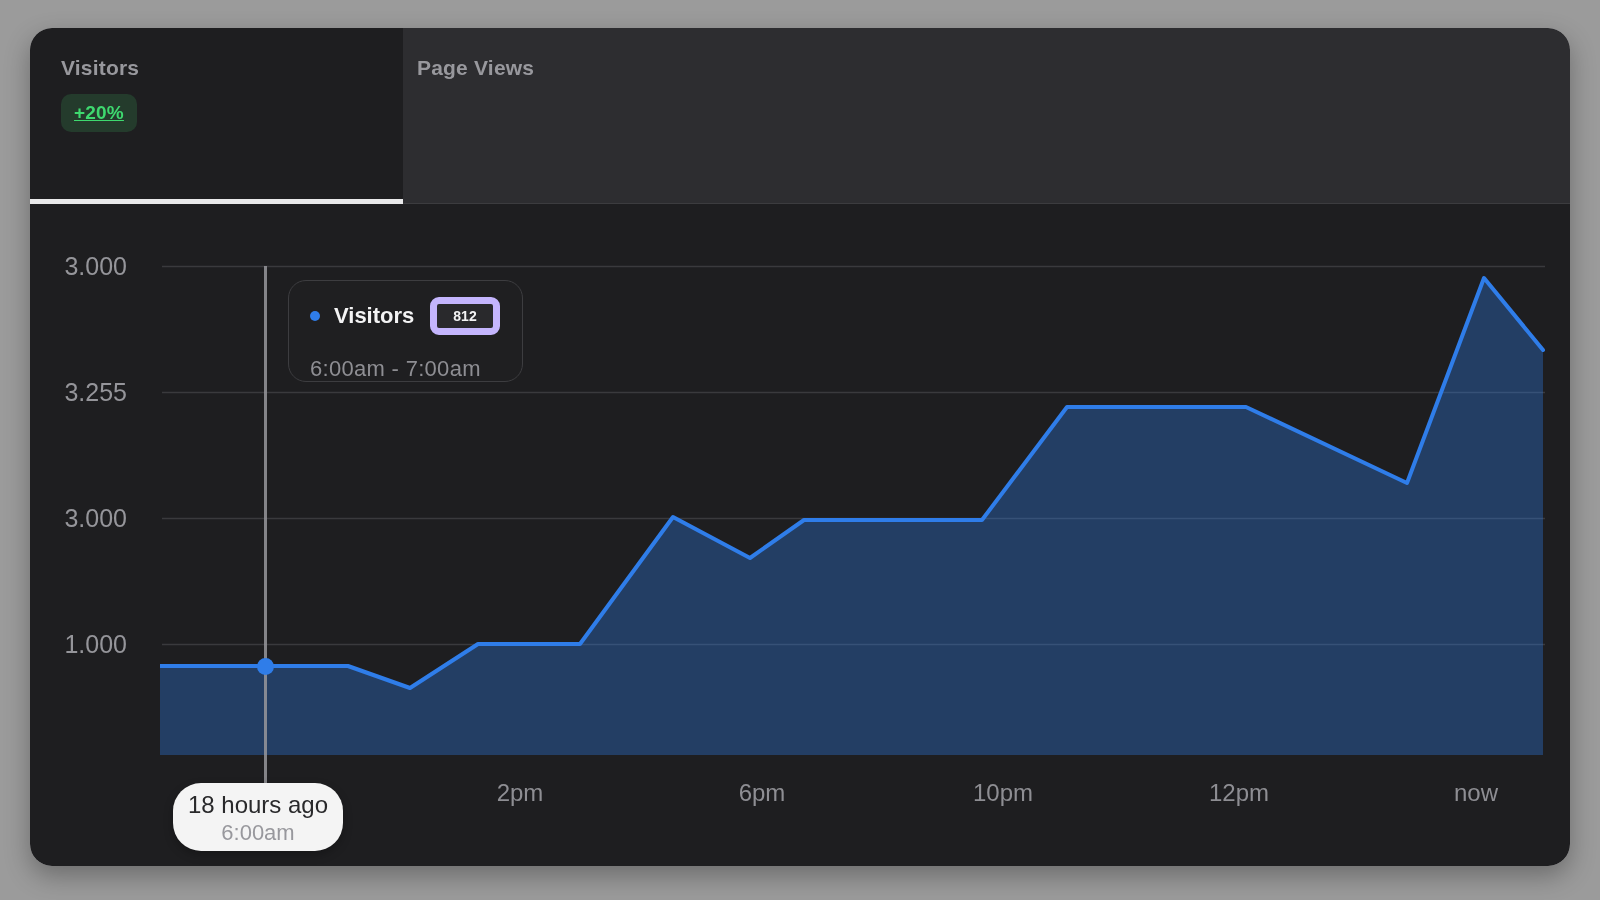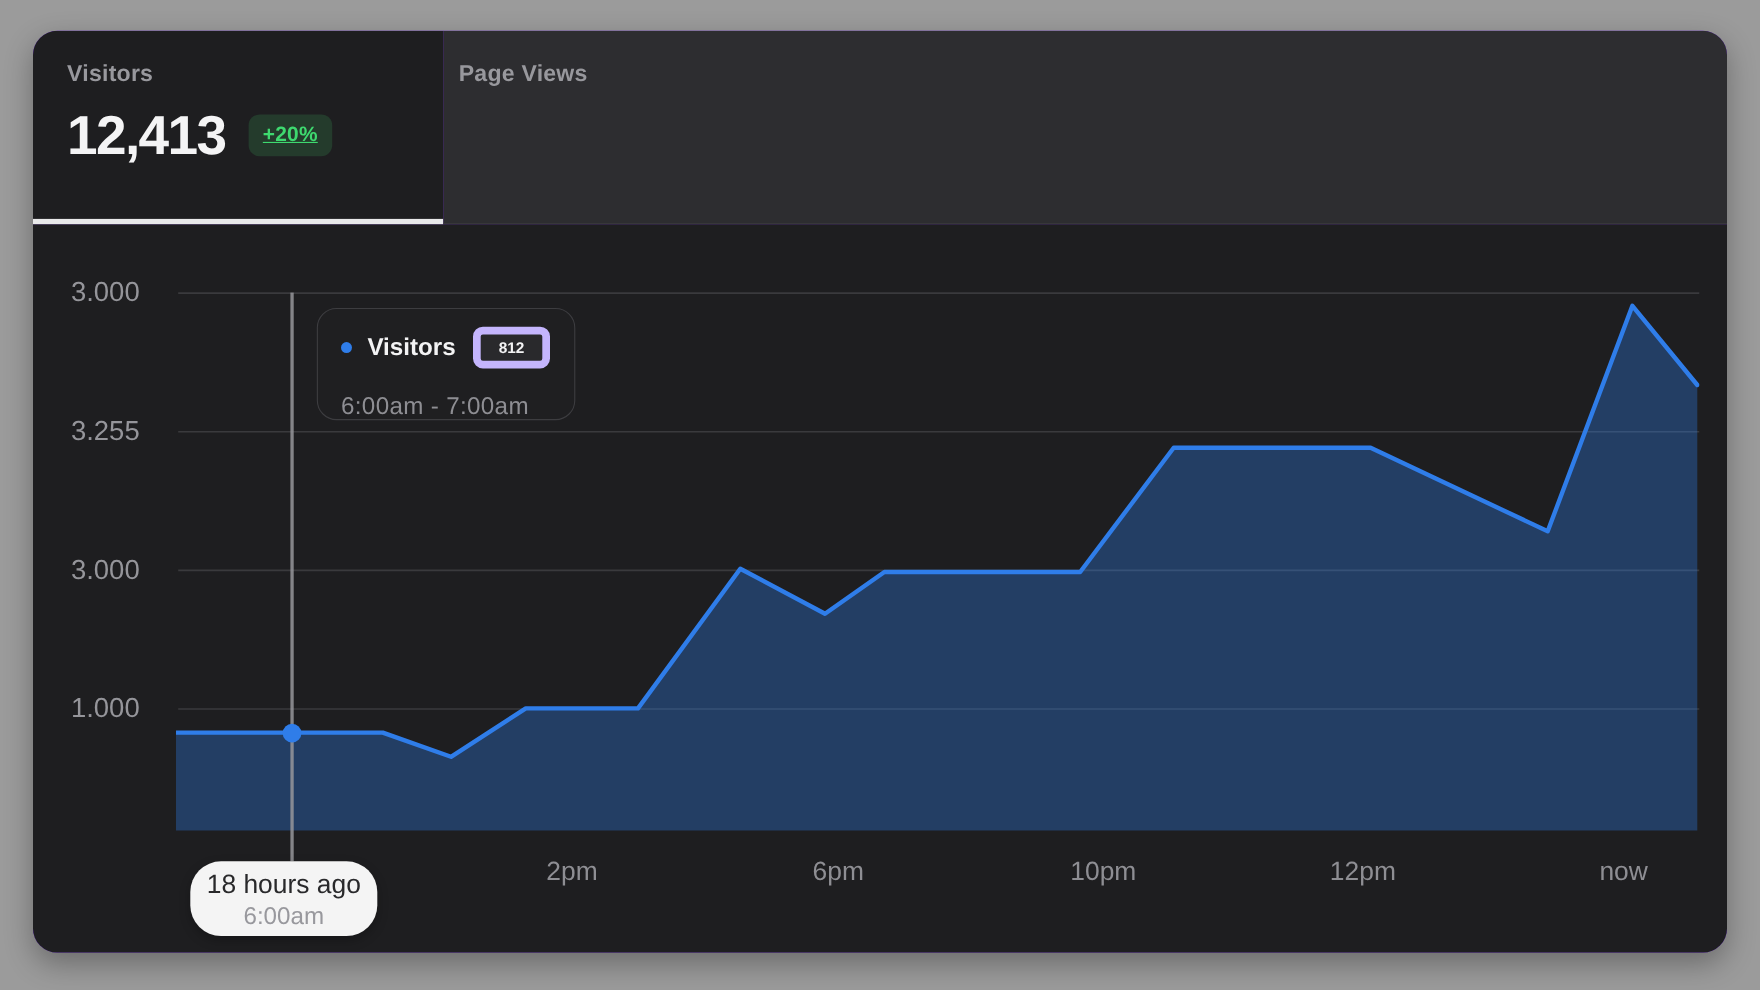--- a/index.html
+++ b/index.html
@@ -4,21 +4,21 @@
 <style>
   html,body{margin:0;padding:0;}
   body{
     width:1600px;height:900px;overflow:hidden;
     background:#9b9b9b;
     font-family:"Liberation Sans","DejaVu Sans",sans-serif;
     position:relative;
   }
   .card{
     position:absolute;left:30px;top:28px;width:1540px;height:838px;
-    background:#6d28d9;border-radius:22px;overflow:hidden;
+    background:#e5e5e5;border-radius:22px;overflow:hidden;
     box-shadow:0 10px 26px rgba(0,0,0,0.30);
   }
   
   .tabs{display:flex;height:176px;}
   .tab{position:relative;box-sizing:border-box;}
   .tab.active{width:373px;background:#1e1e20;padding:28px 0 0 31px;}
   .tab.active::after{
     content:"";position:absolute;left:0;bottom:0;width:100%;height:5px;background:#e9e9ea;
   }
   .tab.inactive{flex:1;background:#2d2d30;padding:28px 0 0 14px;border-bottom:1px solid #3c3c3f;}
@@ -73,21 +73,20 @@
 </style>
 </head>
 <body>
 
 <div class="card">
 
   <div class="tabs">
     <div class="tab active">
       <div class="tab-label">Visitors</div>
       <div class="tab-value-row">
-        <span class="tab-value">12,413</span>
         <span class="badge">+20%</span>
       </div>
     </div>
     <div class="tab inactive">
       <div class="tab-label">Page Views</div>
     </div>
   </div>
 
   <div class="chart-area">
 

